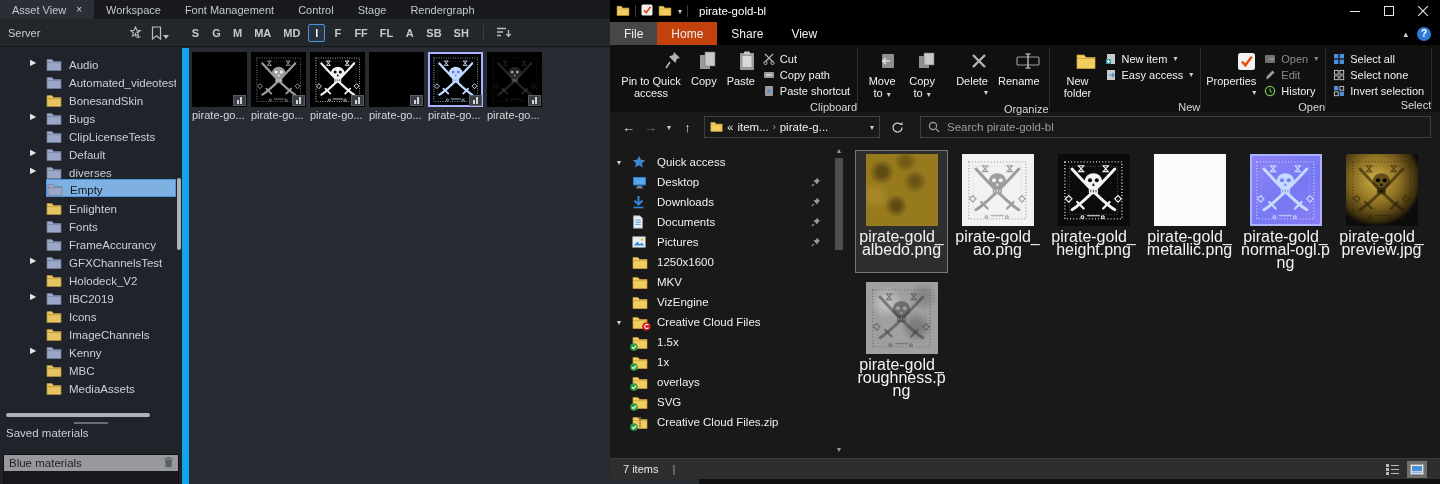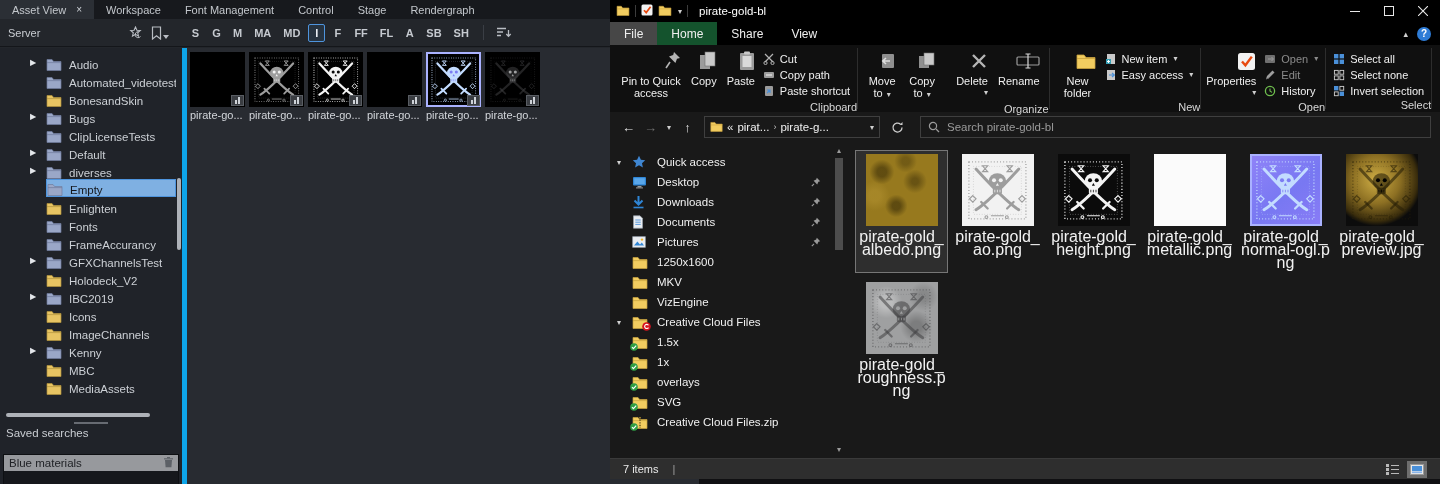--- a/index.html
+++ b/index.html
@@ -28,21 +28,21 @@
 .trow .fico{flex:none;margin-right:7px;display:flex}
 .trow.selected .tsel{background:#7fb0e2;color:#15181d;border:1px solid #4e94dd}
 .la-vs{position:absolute;right:1px;top:130px;width:4px;height:72px;background:#aeb2b8;border-radius:2px}
 .la-hs{position:absolute;left:6px;bottom:67px;width:144px;height:4px;background:#aeb2b8;border-radius:2px}
 .la-saved{position:absolute;left:0;right:0;bottom:0;height:64px}
 .handle{width:34px;height:2px;background:#676b72;margin:2px auto 3px}
 .sv-h{font-size:11.5px;color:#c9cdd2;padding:0 6px 3px}
 .sv-list{margin:12px 3px;background:#16181c;border:1px solid #0e1013;height:40px}
 .sv-item{height:16px;background:#97999d;color:#202226;font-size:11.5px;display:flex;align-items:center;padding:0 5px}
 .sv-item .sp{flex:1}
-.la-right{flex:1;position:relative;background:#282b31;border-left:5px solid #0ea5e9;overflow:hidden}
+.la-right{flex:1;position:relative;background:#282b31;border-left:7px solid #0ea5e9;overflow:hidden}
 .la-thumbs{display:flex;gap:4px;padding:4px 0 0 3px}
 .lthumb{width:55px}
 .lthumb .timg{width:55px;height:55px;position:relative;background:#000}
 .lthumb .tl{font-size:11px;color:#d2d5da;margin-top:2px;white-space:nowrap;overflow:hidden}
 .badge{position:absolute;right:1px;bottom:1px;width:13px;height:11px;background:#3a3d42;border:1px solid #595d63;display:flex;align-items:flex-end;justify-content:center;gap:1px;padding:1px;z-index:2}
 .badge i{display:block;width:2px;background:#cfd3d8}
 .badge i:nth-child(1){height:4px}.badge i:nth-child(2){height:7px}
 .la-rs{position:absolute;right:2px;top:282px;width:3px;height:66px;background:#84888e;border-radius:2px}
 
 
@@ -69,21 +69,21 @@
 .xp{position:absolute;left:610px;top:0;width:830px;height:479px;background:#191919;color:#eee}
 .xp-title{height:22px;background:#000;display:flex;align-items:center;font-size:11.5px;color:#fff}
 .qat{display:flex;align-items:center;gap:5px;padding:0 6px}
 .qsep{width:1px;height:12px;background:#3c3c3c}
 .ttl{margin-left:5px}
 .wbtns{margin-left:auto;display:flex}
 .wbtn{width:34px;height:22px;display:flex;align-items:center;justify-content:center}
 .xp-tabs{height:23px;background:#000;display:flex;align-items:stretch;font-size:12px}
 .xtab{padding:0 14px;display:flex;align-items:center;color:#efefef}
 .xtab.file{background:#474747}
-.xtab.active{background:#14532d}
+.xtab.active{background:#c2410c}
 .rib-right{margin-left:auto;display:flex;align-items:center;gap:9px;padding-right:9px}
 .chev-up{color:#cfcfcf;font-size:9px}
 .help{width:14px;height:14px;border-radius:50%;background:#2e7cd6;color:#fff;font-size:10px;font-weight:bold;display:flex;align-items:center;justify-content:center}
 .xp-ribbon{height:67px;background:#101010;display:flex;font-size:11px;padding-left:2px}
 .rgroup{display:flex;flex-direction:column}
 .ritems{flex:1;display:flex;align-items:flex-start;padding:3px 4px 0}
 .rgl{text-align:right;color:#d8d8d8;padding:1px 0 3px}
 .rsep{width:1px;background:#2d2d2d;margin:3px 0}
 .rbig{display:flex;flex-direction:column;align-items:flex-end;text-align:center;padding:1px 5px;color:#f0f0f0;line-height:12px}
 .rbig .ric{height:24px;display:flex;align-items:center;justify-content:center;margin-bottom:2px}
@@ -434,21 +434,21 @@
                 </svg>
               </span>
               <span class="tlabel">MediaAssets</span>
             </span>
           </div>
         </div>
       <div class="la-vs"></div>
       <div class="la-hs"></div>
       <div class="la-saved">
         <div class="handle"></div>
-        <div class="sv-h">Saved searches</div>
+        <div class="sv-h">Saved materials</div>
         <div class="sv-list" id="sv-list">
             <div class="sv-item">
               <span>Blue materials</span>
               <span class="sp"></span>
               <span><svg width="9" height="11" viewBox="0 0 9 11">
                   <path d="M1 3 h7 l-.6 7.3 H1.6z" fill="#5c6066"></path>
                   <rect x="0" y="1.3" width="9" height="1.1" fill="#5c6066"></rect>
                   <rect x="3" y="0" width="3" height="1.2" fill="#5c6066"></rect>
                 </svg></span>
             </div>
@@ -795,21 +795,21 @@
     <span class="nav-arrow">←</span>
     <span class="nav-arrow dis">→</span>
     <span class="nav-arrow small">▾</span>
     <span class="nav-arrow">↑</span>
     <div class="addr-box">
       <span id="addr-f"><svg width="13" height="11" viewBox="0 0 16 13">
             <path d="M1 1.5 h5 l1.6 2 H15 v9 H1z" fill="#f2cd60" stroke="#c9a23e" stroke-width=".7"></path>
             <path d="M1 4.6 h14" stroke="#c9a23e" stroke-width=".7"></path>
           </svg></span>
       <span class="crumb">«</span>
-      <span class="crumb">pirat...</span>
+      <span class="crumb">item...</span>
       <span class="csep">›</span>
       <span class="crumb">pirate-g...</span>
       <span class="addr-dd">▾</span>
     </div>
     <span class="refresh">
       <svg width="13" height="13" viewBox="0 0 13 13">
           <path d="M11 6.5 a4.5 4.5 0 1 1 -1.6-3.4" fill="none" stroke="#cfcfcf" stroke-width="1.3"></path>
           <path d="M11.5 1 v3 h-3z" fill="#cfcfcf"></path>
         </svg>
     </span>

